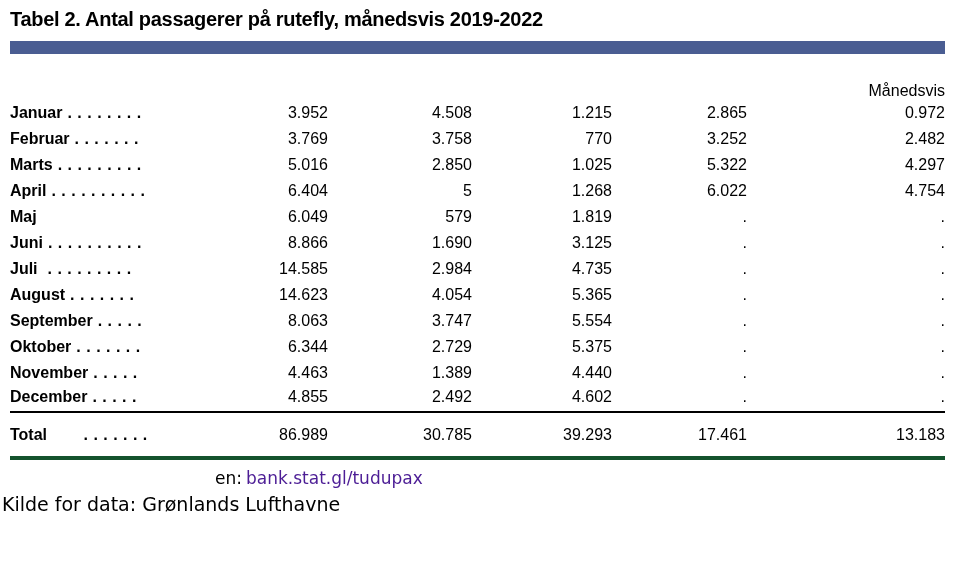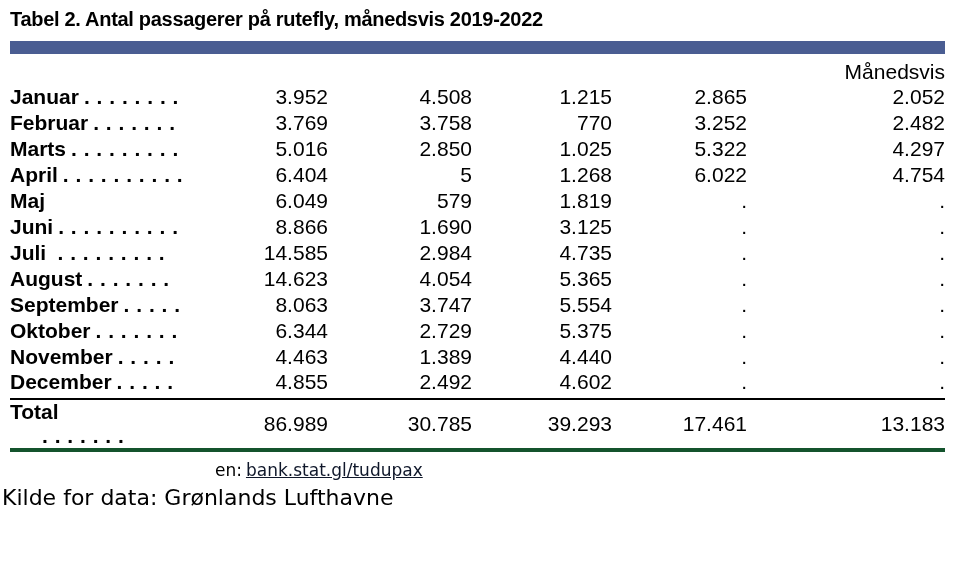--- a/index.html
+++ b/index.html
@@ -24,21 +24,22 @@
   .accent-bar {
     height: 13px;
     margin-top: 10px;
     background: #4a5d92;
   }
 
   table.data {
     width: 935px;
     border-collapse: collapse;
     table-layout: fixed;
-    font-size: 21px;
+    margin-top: 16px;
+    font-size: 16px;
   }
   table.data th, table.data td { padding: 0; }
   .num { text-align: right; }
   .label { text-align: left; }
 
   thead th { font-weight: 400; }
   tr.hdr1 th { height: 30px; vertical-align: bottom; }
   tr.hdr2 th {
     height: 33px;
     vertical-align: bottom;
@@ -61,28 +62,27 @@
     border-bottom: 4px solid #14532d;
   }
 
   .link-line {
     margin: 8px 0 0 205px;
     font-family: "DejaVu Sans", sans-serif;
     font-size: 17px;
   }
   .link-line .prefix { margin-right: 4px; }
   .link-line a {
-    color: #0f172a;
-    text-decoration: underline;
+    color: #4c1d95;
     cursor: pointer;
   }
   .source-line {
     margin: 5px 0 0 -8px;
     font-family: "DejaVu Sans", sans-serif;
-    font-size: 22px;
+    font-size: 19px;
   }
 </style>
 </head>
 <body>
 
 <div class="page">
 
   <h1 class="title">Tabel 2. Antal passagerer på rutefly, månedsvis 2019-2022</h1>
 
   <div class="accent-bar" style="background: rgb(74, 93, 146);"></div>
@@ -102,21 +102,21 @@
         <th class="num">Månedsvis</th>
       </tr>
     </thead>
     <tbody>
         <tr>
           <td class="label"><span class="month">Januar</span><span class="leader">. . . . . . . .</span></td>
           <td class="num">3.952</td>
           <td class="num">4.508</td>
           <td class="num">1.215</td>
           <td class="num">2.865</td>
-          <td class="num">2.052</td>
+          <td class="num">0.972</td>
         </tr>
         <tr>
           <td class="label"><span class="month">Februar</span><span class="leader">. . . . . . .</span></td>
           <td class="num">3.769</td>
           <td class="num">3.758</td>
           <td class="num">770</td>
           <td class="num">3.252</td>
           <td class="num">2.482</td>
         </tr>
         <tr>

